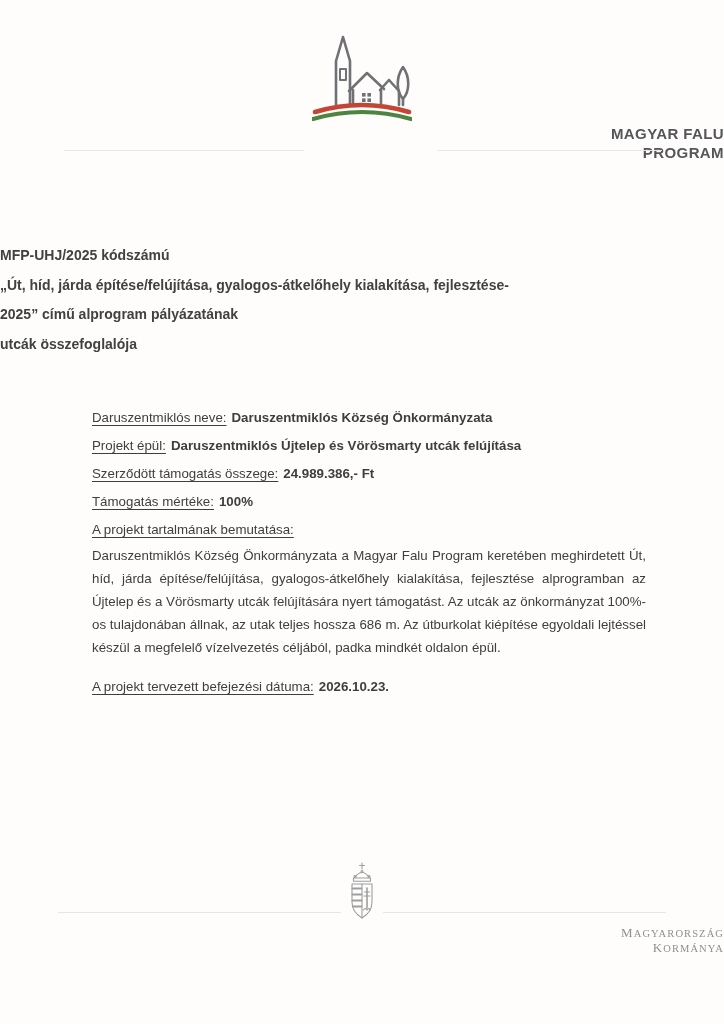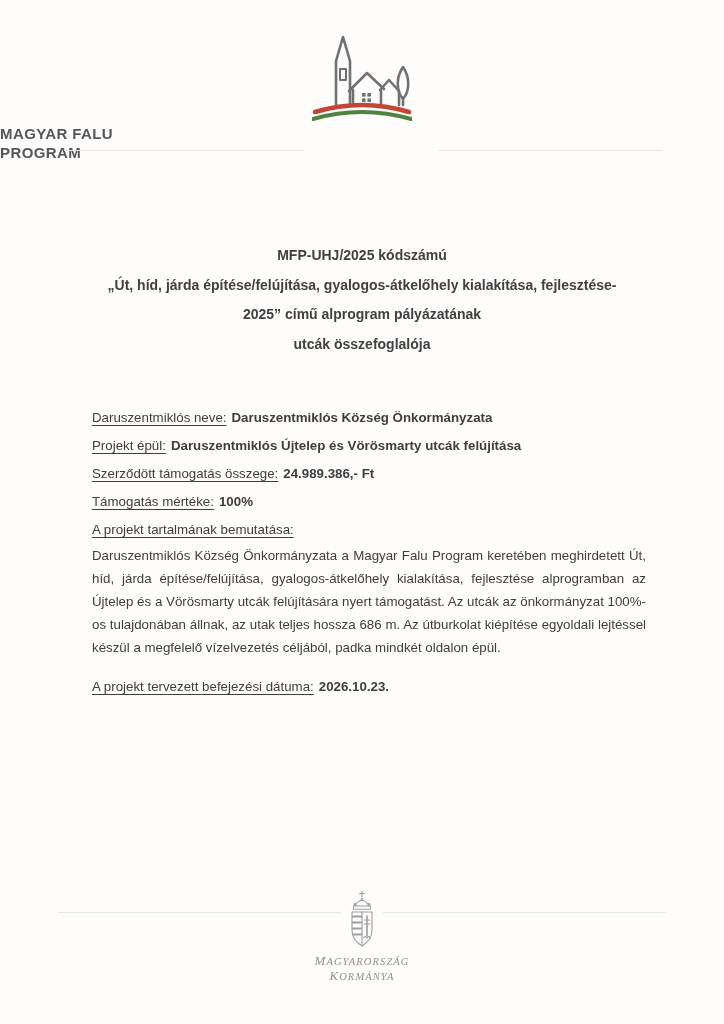--- a/index.html
+++ b/index.html
@@ -6,45 +6,45 @@
   .page {
     position:relative;
     width:724px; height:1024px;
     background:#fefdfc;
     font-family:"Liberation Sans", sans-serif;
     color:#3e3e3e;
     overflow:hidden;
   }
 
   
-  .logo { position:absolute; top:33px; left:0; width:100%; text-align:left; }
+  .logo { position:absolute; top:33px; left:0; width:100%; text-align:right; }
   .logo svg { display:block; margin:0 auto; }
   .logo-text { font-weight:800; color:#55565a; font-size:15px; line-height:15.5px; letter-spacing:0.4px; margin-top:3px; }
 
   .rule { position:absolute; height:1px; background:#e8e6e1; }
   .rule-header-left  { top:150px; left:64px;  width:240px; }
   .rule-header-right { top:150px; left:438px; width:224px; }
   .rule-footer-left  { top:912px; left:58px;  width:283px; }
   .rule-footer-right { top:912px; left:383px; width:283px; }
 
   
-  .title-block { position:absolute; top:241px; left:0; width:100%; text-align:center;
+  .title-block { position:absolute; top:241px; left:0; width:100%; text-align:left;
                  font-size:14px; font-weight:bold; color:#414141; }
   .title-line { line-height:29.5px; white-space:nowrap; }
 
   
   .content { position:absolute; top:404px; left:92px; width:554px; font-size:13.3px; color:#3e3e3e; }
   .field { line-height:28px; white-space:nowrap; }
   .field-label { text-decoration:underline; text-decoration-thickness:1.4px; text-underline-offset:2.5px; margin-right:5px; }
   .field-value { font-weight:bold;margin-top:17px; }
   .description { line-height:23px; text-align:justify; margin:0; }
   .closing { margin-top:14px; }
 
   
-  .footer { position:absolute; top:890px; left:0; width:100%; text-align:center;font-style:italic; }
+  .footer { position:absolute; top:862px; left:0; width:100%; text-align:right; }
   .footer svg { display:block; margin:0 auto; }
   .gov-line { font-family:"Liberation Serif", serif; color:#8f8f8f; font-size:10.5px;
               letter-spacing:1.1px; line-height:14px; }
   .gov-line::first-letter { font-size:13px; }
   .gov-name { margin-top:2px; }
 </style>
 </head>
 <body>
 
 <div class="page">

